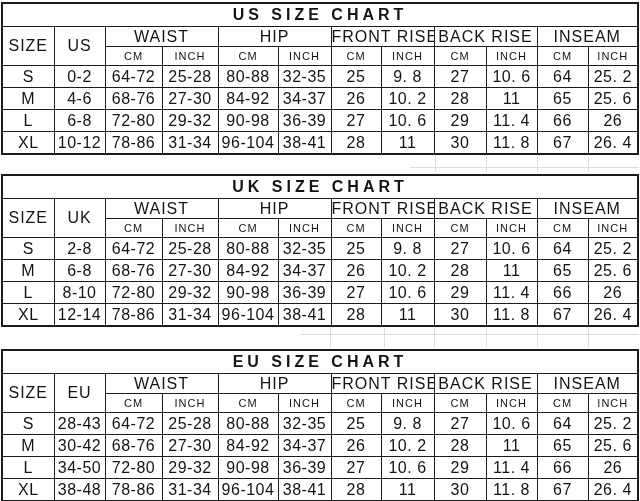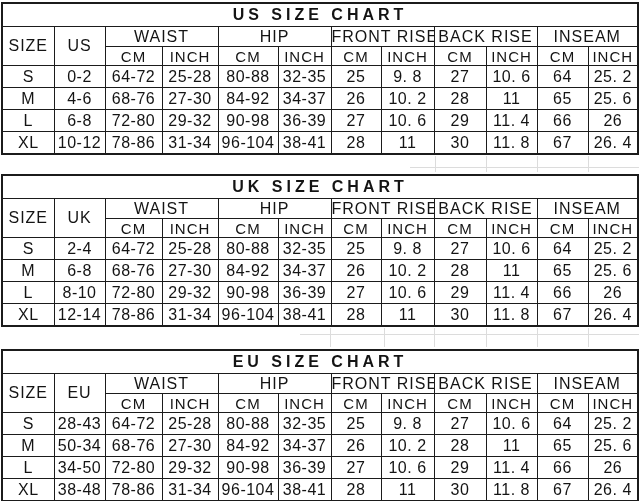--- a/index.html
+++ b/index.html
@@ -39,21 +39,21 @@
     font-weight: bold;
     letter-spacing: 4px;
   }
   .group-row th {
     height: 19px;
     font-size: 16px;
     letter-spacing: 1px;
   }
   .unit-row th {
     height: 18px;
-    font-size: 15px;
+    font-size: 11px;
     letter-spacing: 1px;
   }
   .size-chart tbody td {
     height: 21px;
     font-size: 16px;
     letter-spacing: 0.5px;
   }
   
   .gridline { position: absolute; background: #dcdcdc; }
   .gl-v { width: 1px; }
@@ -202,21 +202,21 @@
         <th>INCH</th>
         <th>CM</th>
         <th>INCH</th>
         <th>CM</th>
         <th>INCH</th>
       </tr>
     </thead>
     <tbody>
         <tr>
           <td>S</td>
-          <td>2-4</td>
+          <td>2-8</td>
           <td>64-72</td>
           <td>25-28</td>
           <td>80-88</td>
           <td>32-35</td>
           <td>25</td>
           <td>9. 8</td>
           <td>27</td>
           <td>10. 6</td>
           <td>64</td>
           <td>25. 2</td>
@@ -317,21 +317,21 @@
           <td>32-35</td>
           <td>25</td>
           <td>9. 8</td>
           <td>27</td>
           <td>10. 6</td>
           <td>64</td>
           <td>25. 2</td>
         </tr>
         <tr>
           <td>M</td>
-          <td>50-34</td>
+          <td>30-42</td>
           <td>68-76</td>
           <td>27-30</td>
           <td>84-92</td>
           <td>34-37</td>
           <td>26</td>
           <td>10. 2</td>
           <td>28</td>
           <td>11</td>
           <td>65</td>
           <td>25. 6</td>

